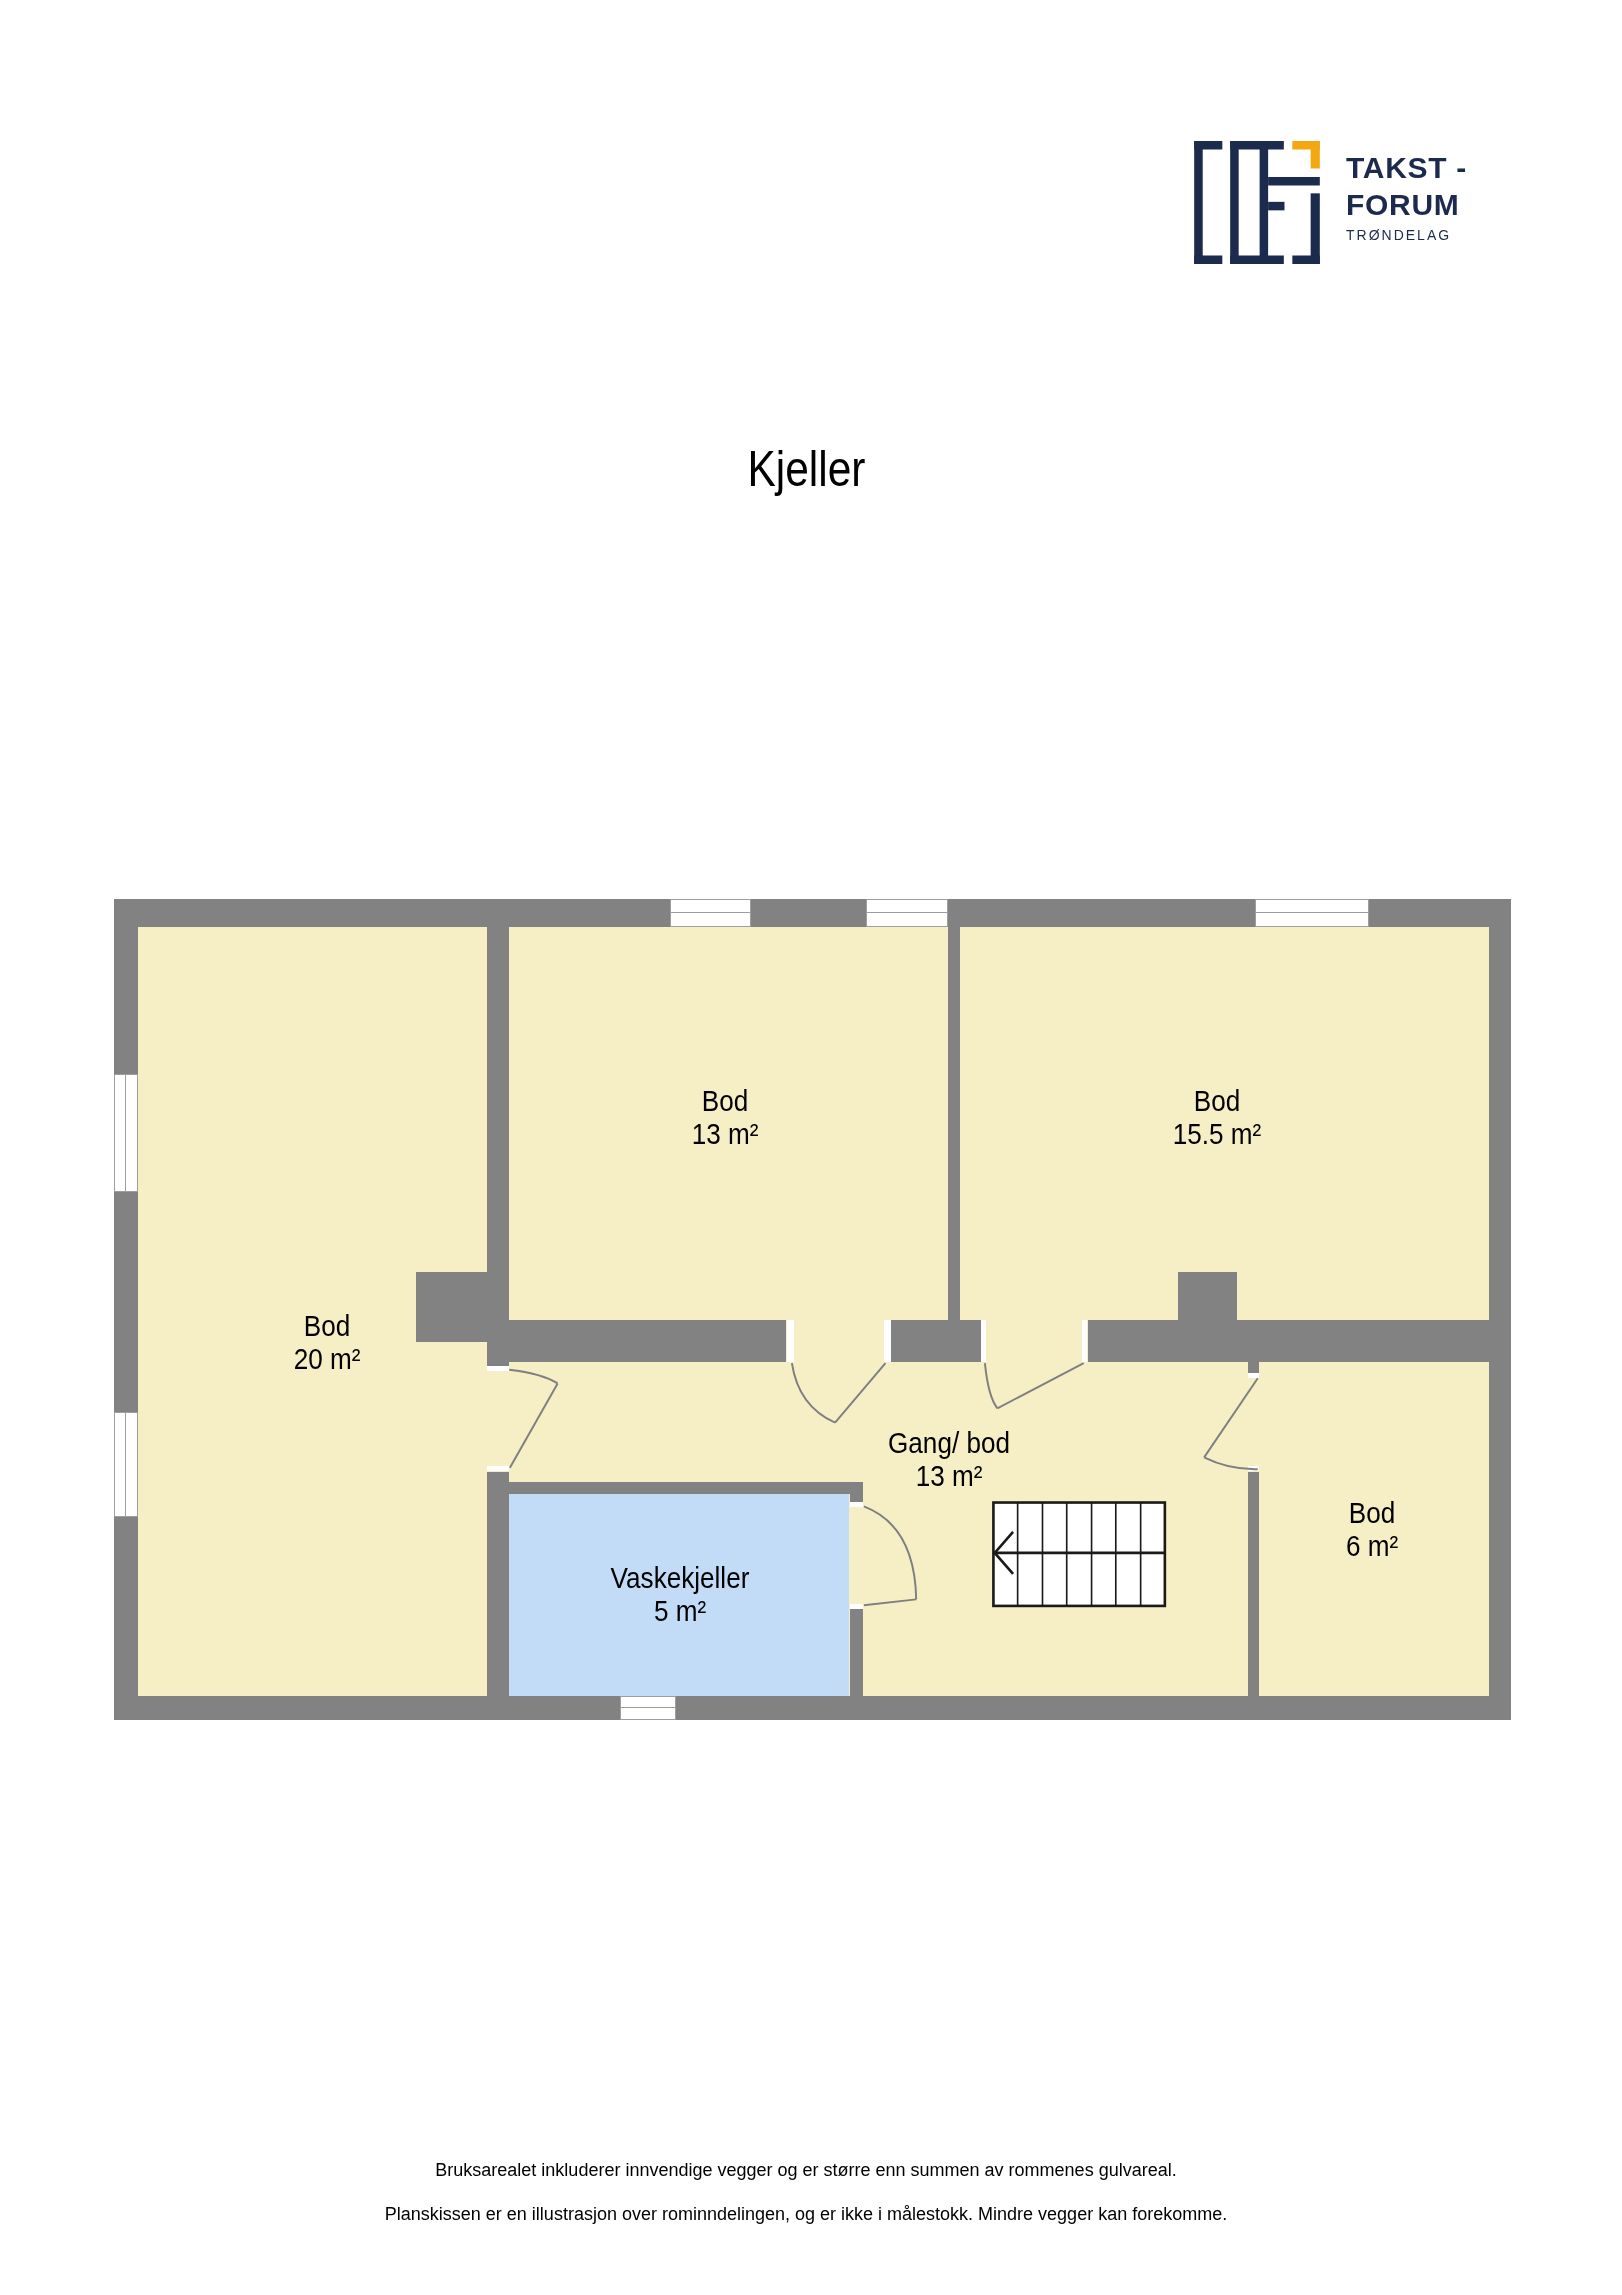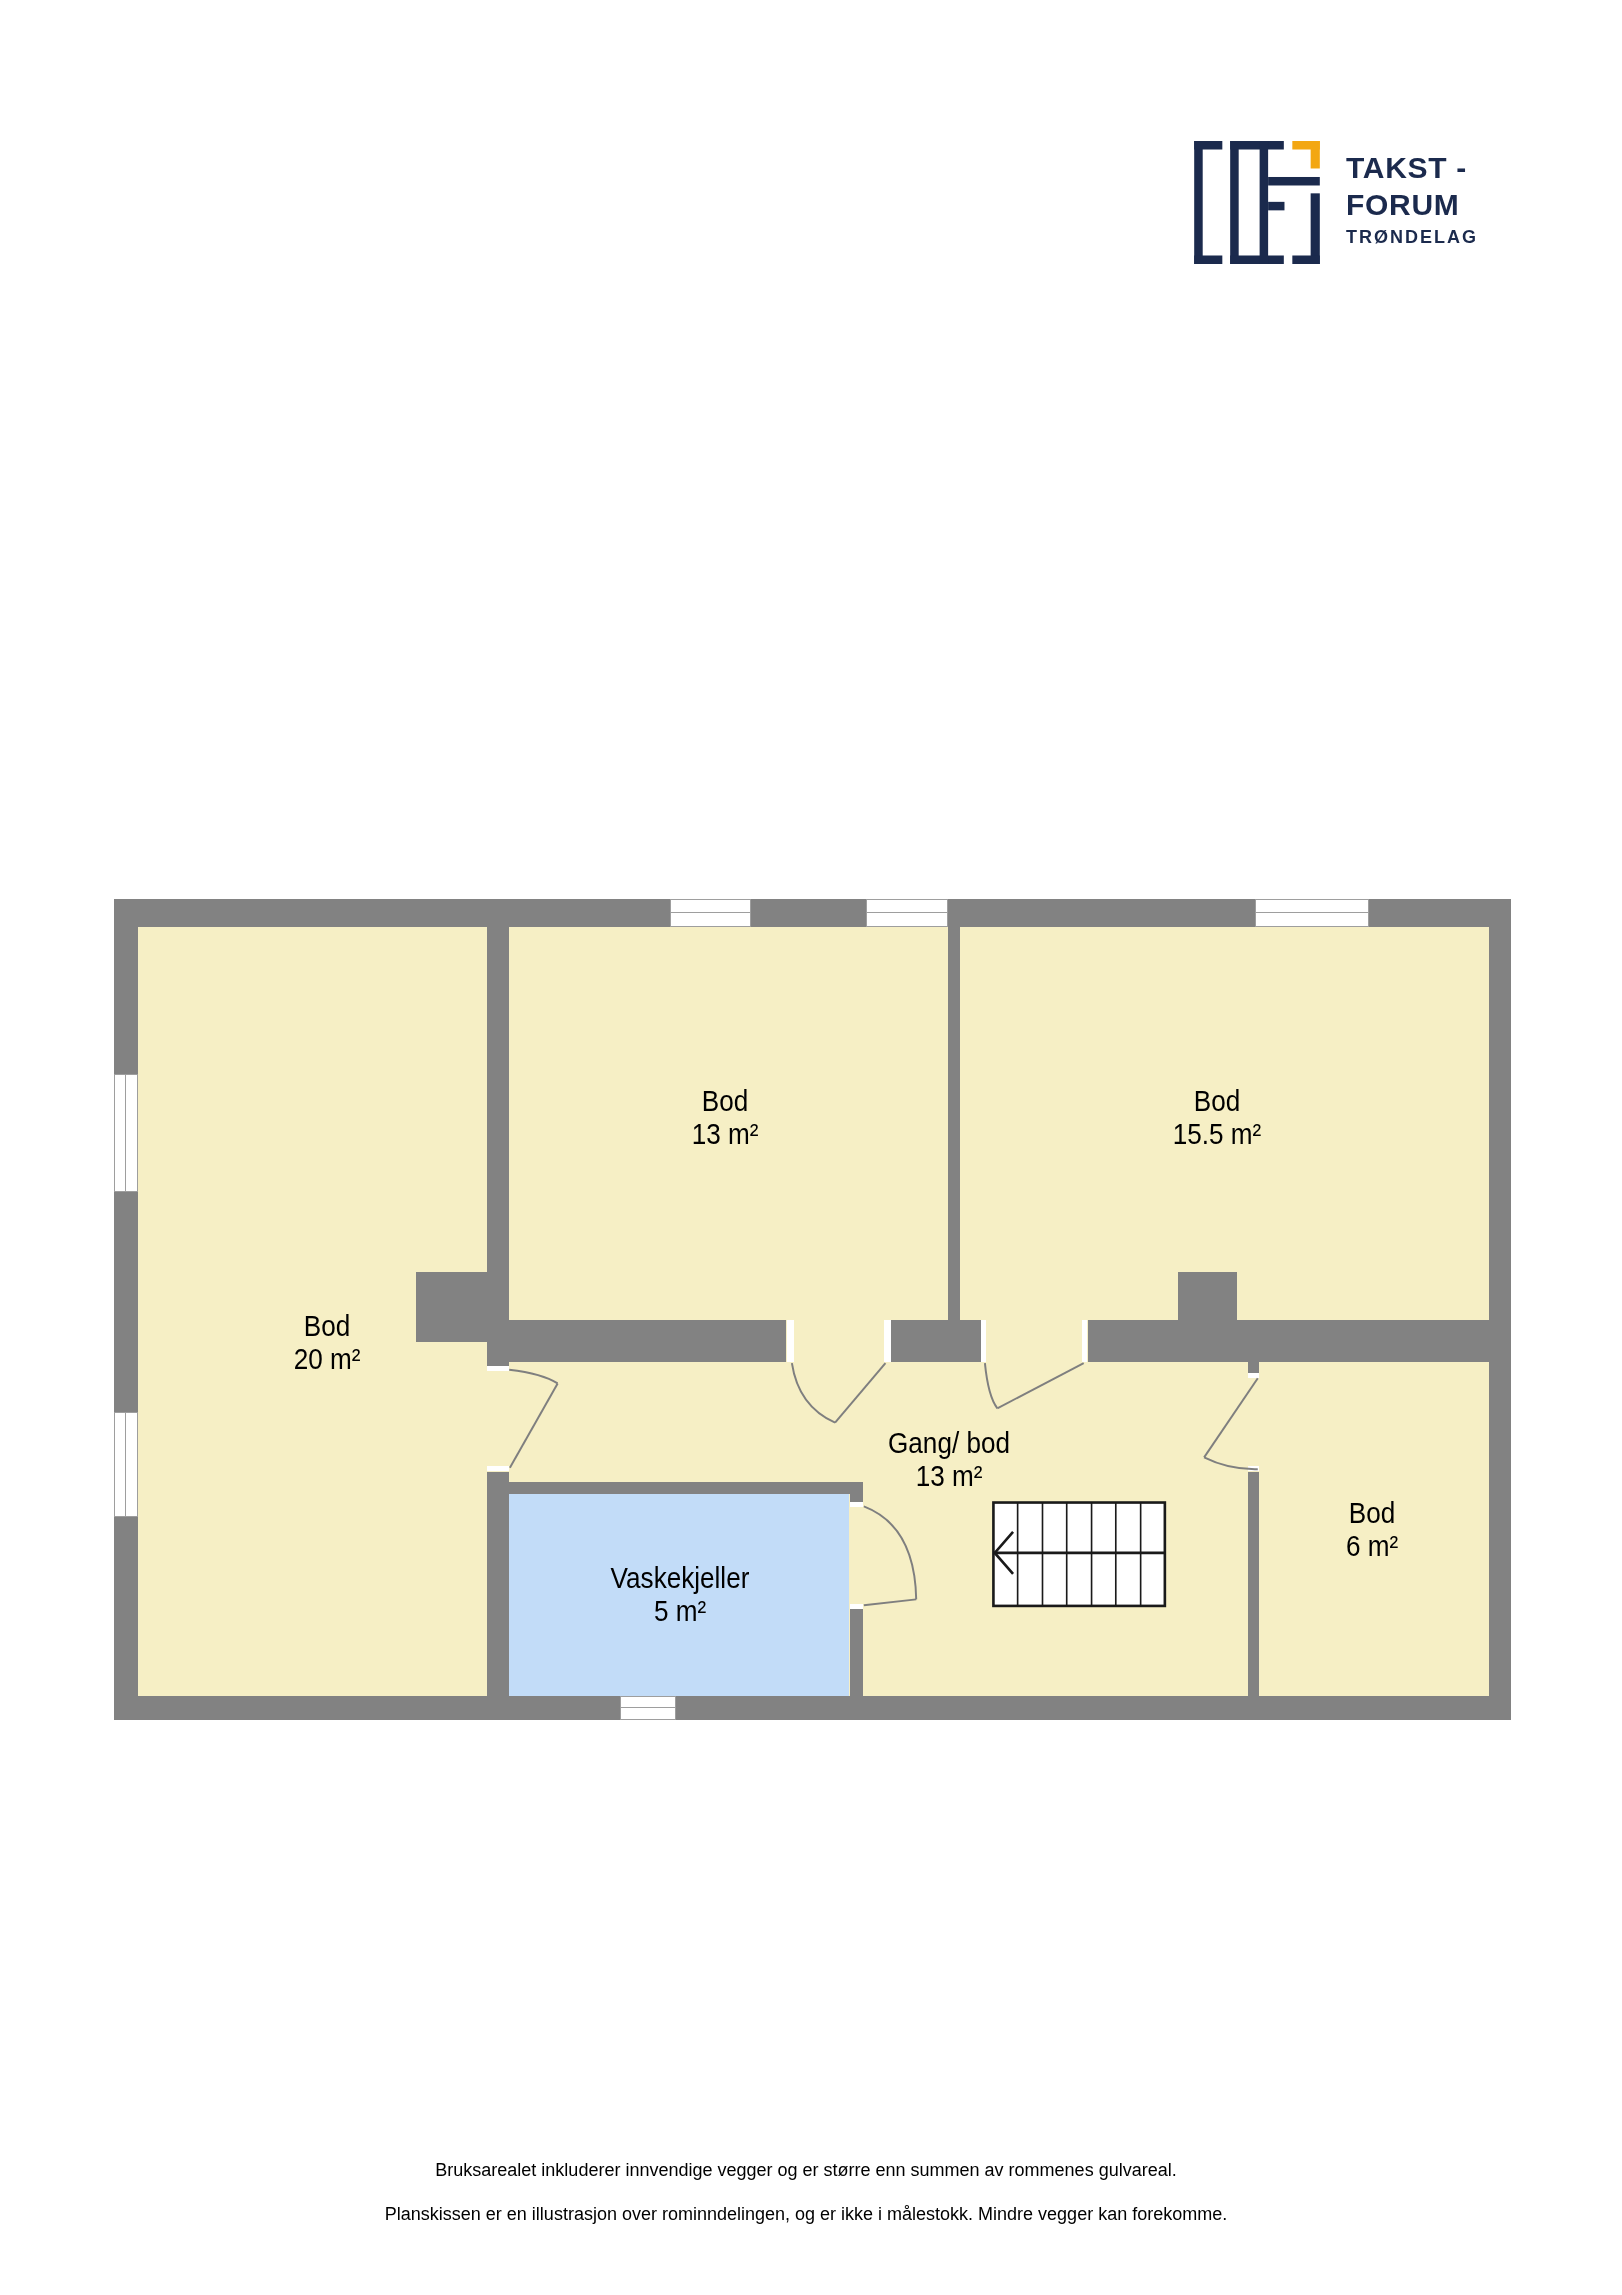--- a/index.html
+++ b/index.html
@@ -10,21 +10,21 @@
   .page{position:relative;width:1623px;height:2295px;background:#fff;overflow:hidden;
         font-family:"Liberation Sans","DejaVu Sans",sans-serif;color:#000;margin-top:12px;}
 
   
   .logo{position:absolute;left:1194px;top:129px;display:flex;align-items:flex-start;}
   .logo svg{display:block;}
   .navy{fill:var(--brand_navy);}
   .orange{fill:var(--brand_orange);}
   .logo-text{margin-left:26px;padding-top:7.9px;color:var(--brand_navy);}
   .logo-l12{font-size:30px;font-weight:bold;line-height:37px;letter-spacing:0.7px;}
-  .logo-l3{font-size:18px;font-weight:bold;letter-spacing:2px;margin-top:3.9px;}
+  .logo-l3{font-size:14px;font-weight:normal;letter-spacing:2px;margin-top:3.9px;}
 
   
   .title-wrap{position:absolute;top:353px;left:0;width:1612px;text-align:center;}
   .title-wrap .t{display:inline-block;font-size:65px;line-height:85px;transform:scaleX(0.80);}
   .subtitle-wrap{position:absolute;top:425px;left:0;width:1612px;text-align:center;}
   .subtitle-wrap .t{display:inline-block;font-size:50px;line-height:64px;transform:scaleX(0.85);}
 
   
   .plan{position:absolute;left:114px;top:887px;width:1397px;height:821px;}
   .abs{position:absolute;}
@@ -69,20 +69,23 @@
       <rect class="orange" x="150" y="0" width="42" height="13"></rect>
       <rect class="orange" x="178" y="0" width="14" height="42"></rect>
     </svg>
     <div class="logo-text">
       <div class="logo-l12">TAKST -</div>
       <div class="logo-l12">FORUM</div>
       <div class="logo-l3">TRØNDELAG</div>
     </div>
   </div>
 
+  <div class="subtitle-wrap">
+    <span class="t">Kjeller</span>
+  </div>
 
   <div class="plan">
 
     <div class="abs floor" style="left:23.6px;top:27.5px;width:1351px;height:770px;"></div>
     <div class="abs laundry" style="left:395px;top:595px;width:340px;height:202px;"></div>
 
     <div class="abs wall" style="left:0;top:0;width:1397px;height:27.5px;"></div>
     <div class="abs wall" style="left:0;top:797px;width:1397px;height:23.6px;"></div>
     <div class="abs wall" style="left:0;top:0;width:23.6px;height:821px;"></div>
     <div class="abs wall" style="left:1375px;top:0;width:22px;height:821px;"></div>

